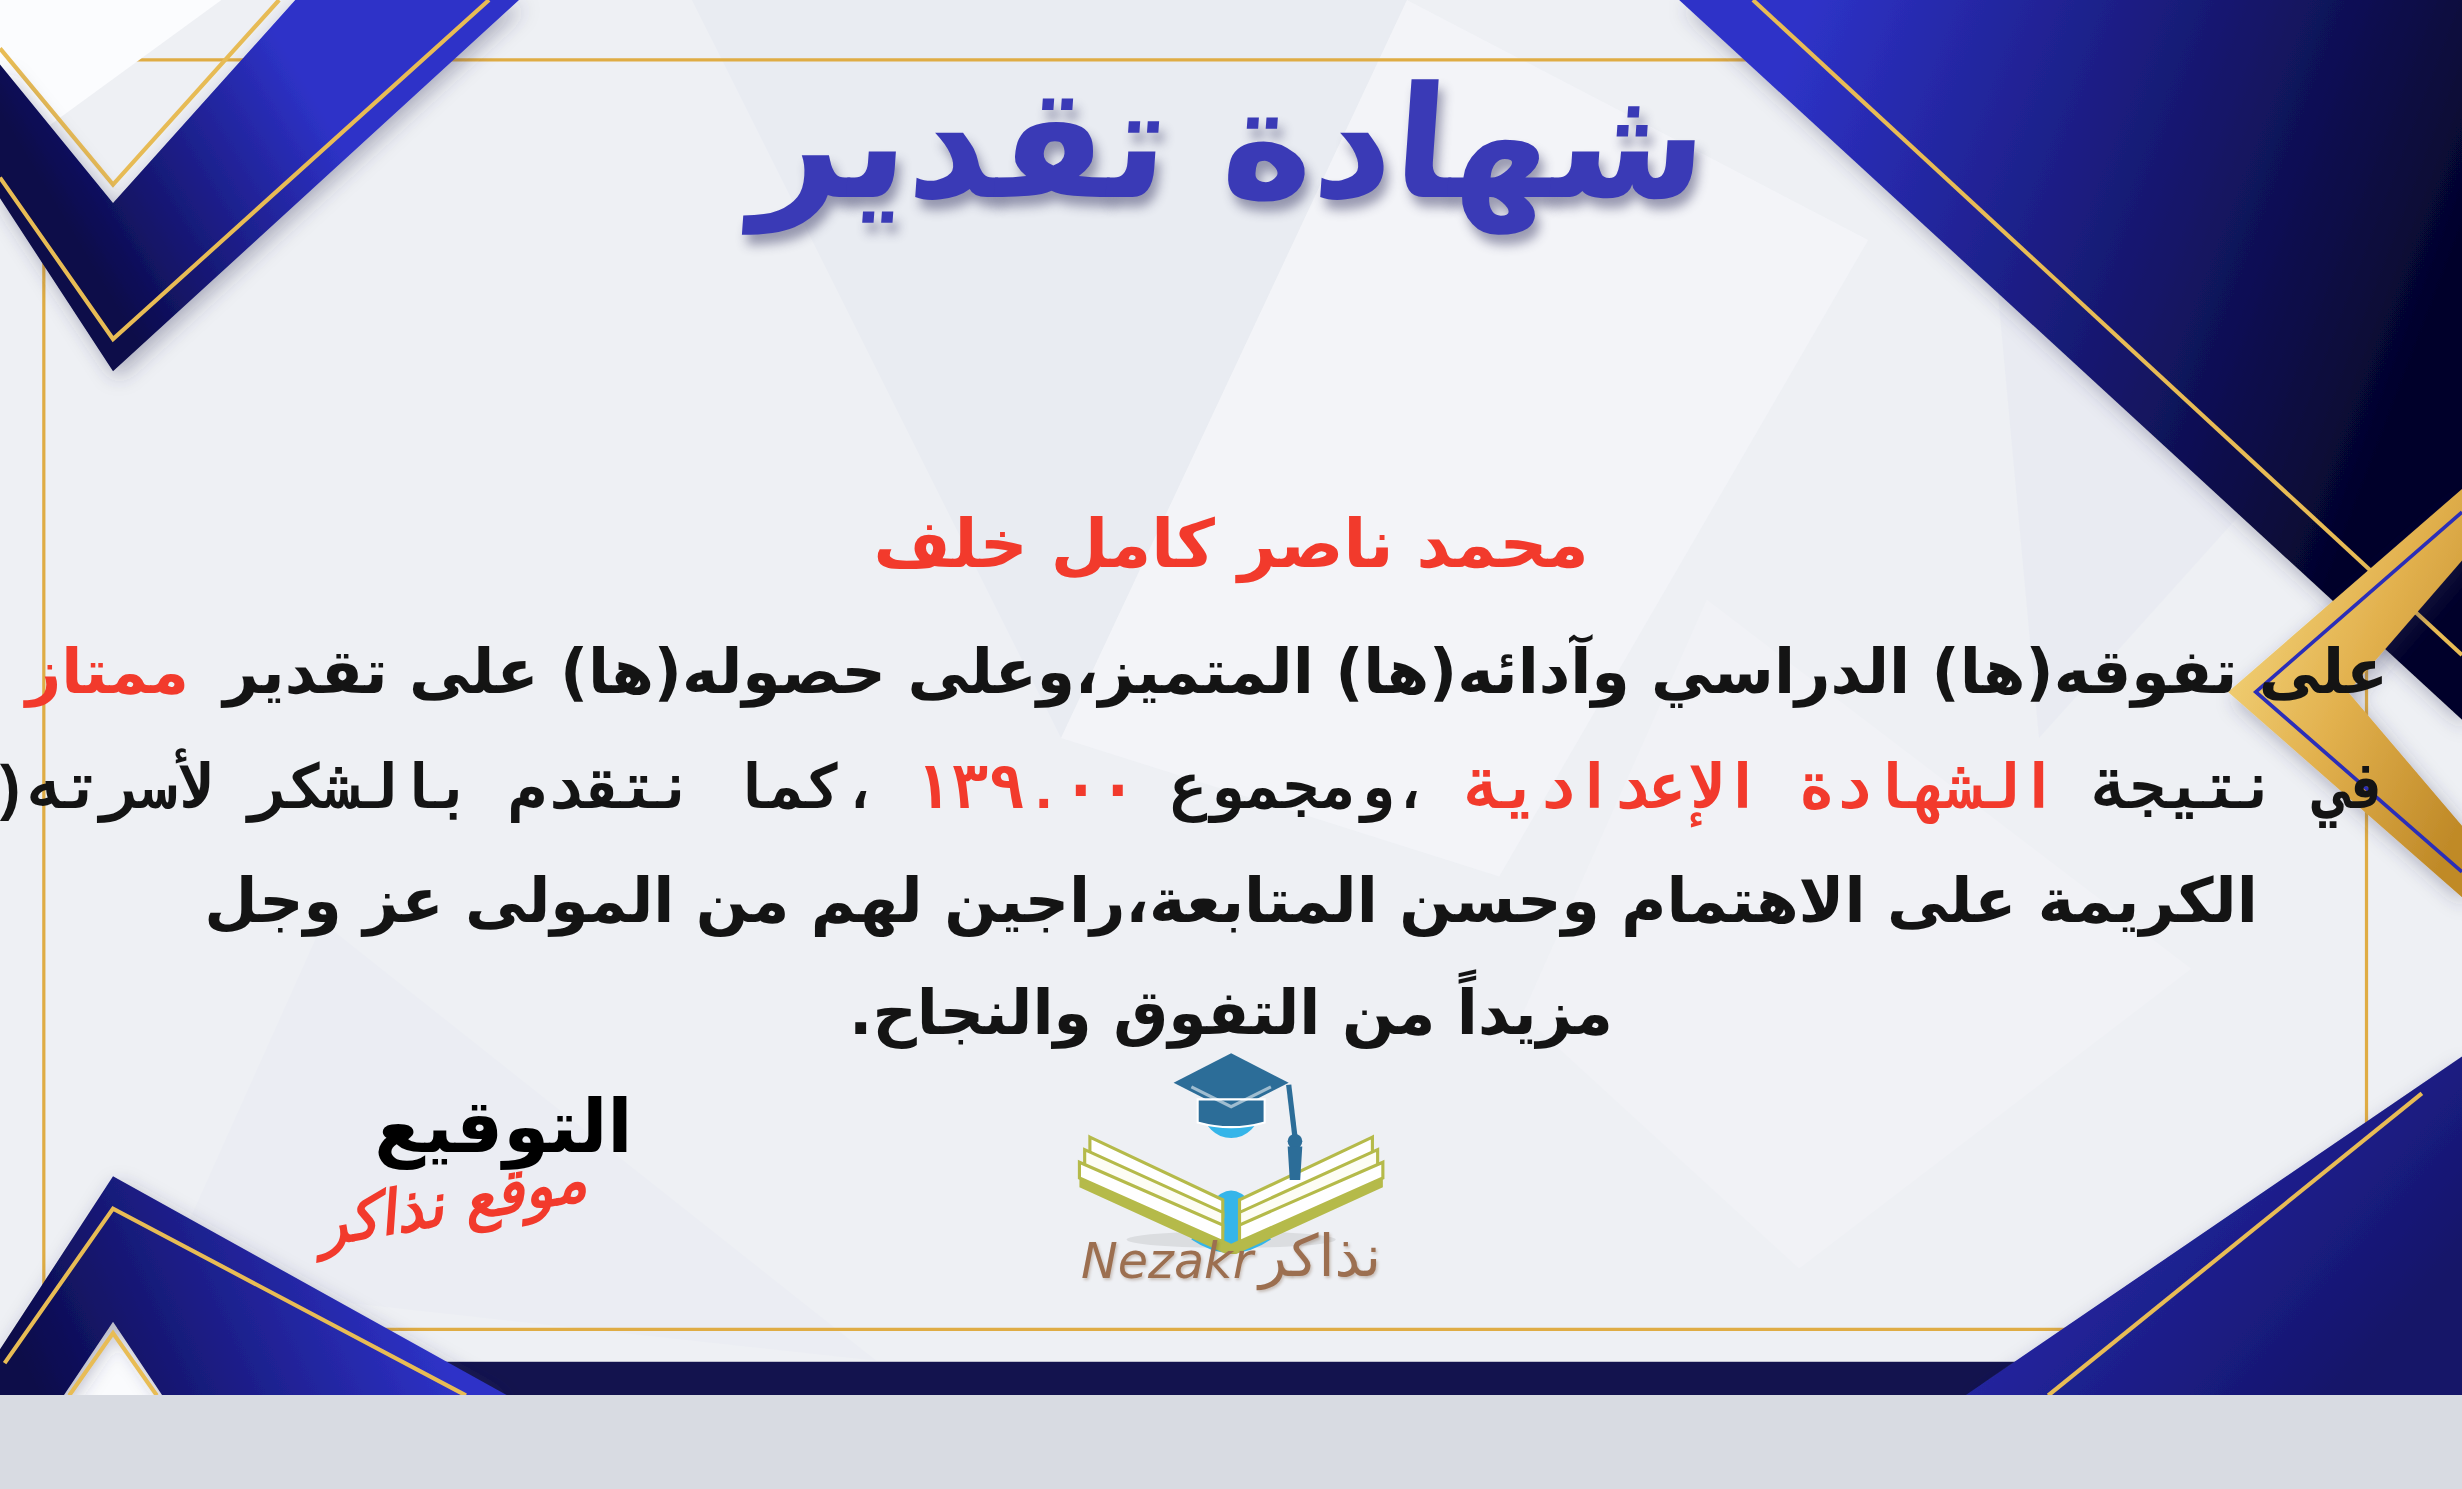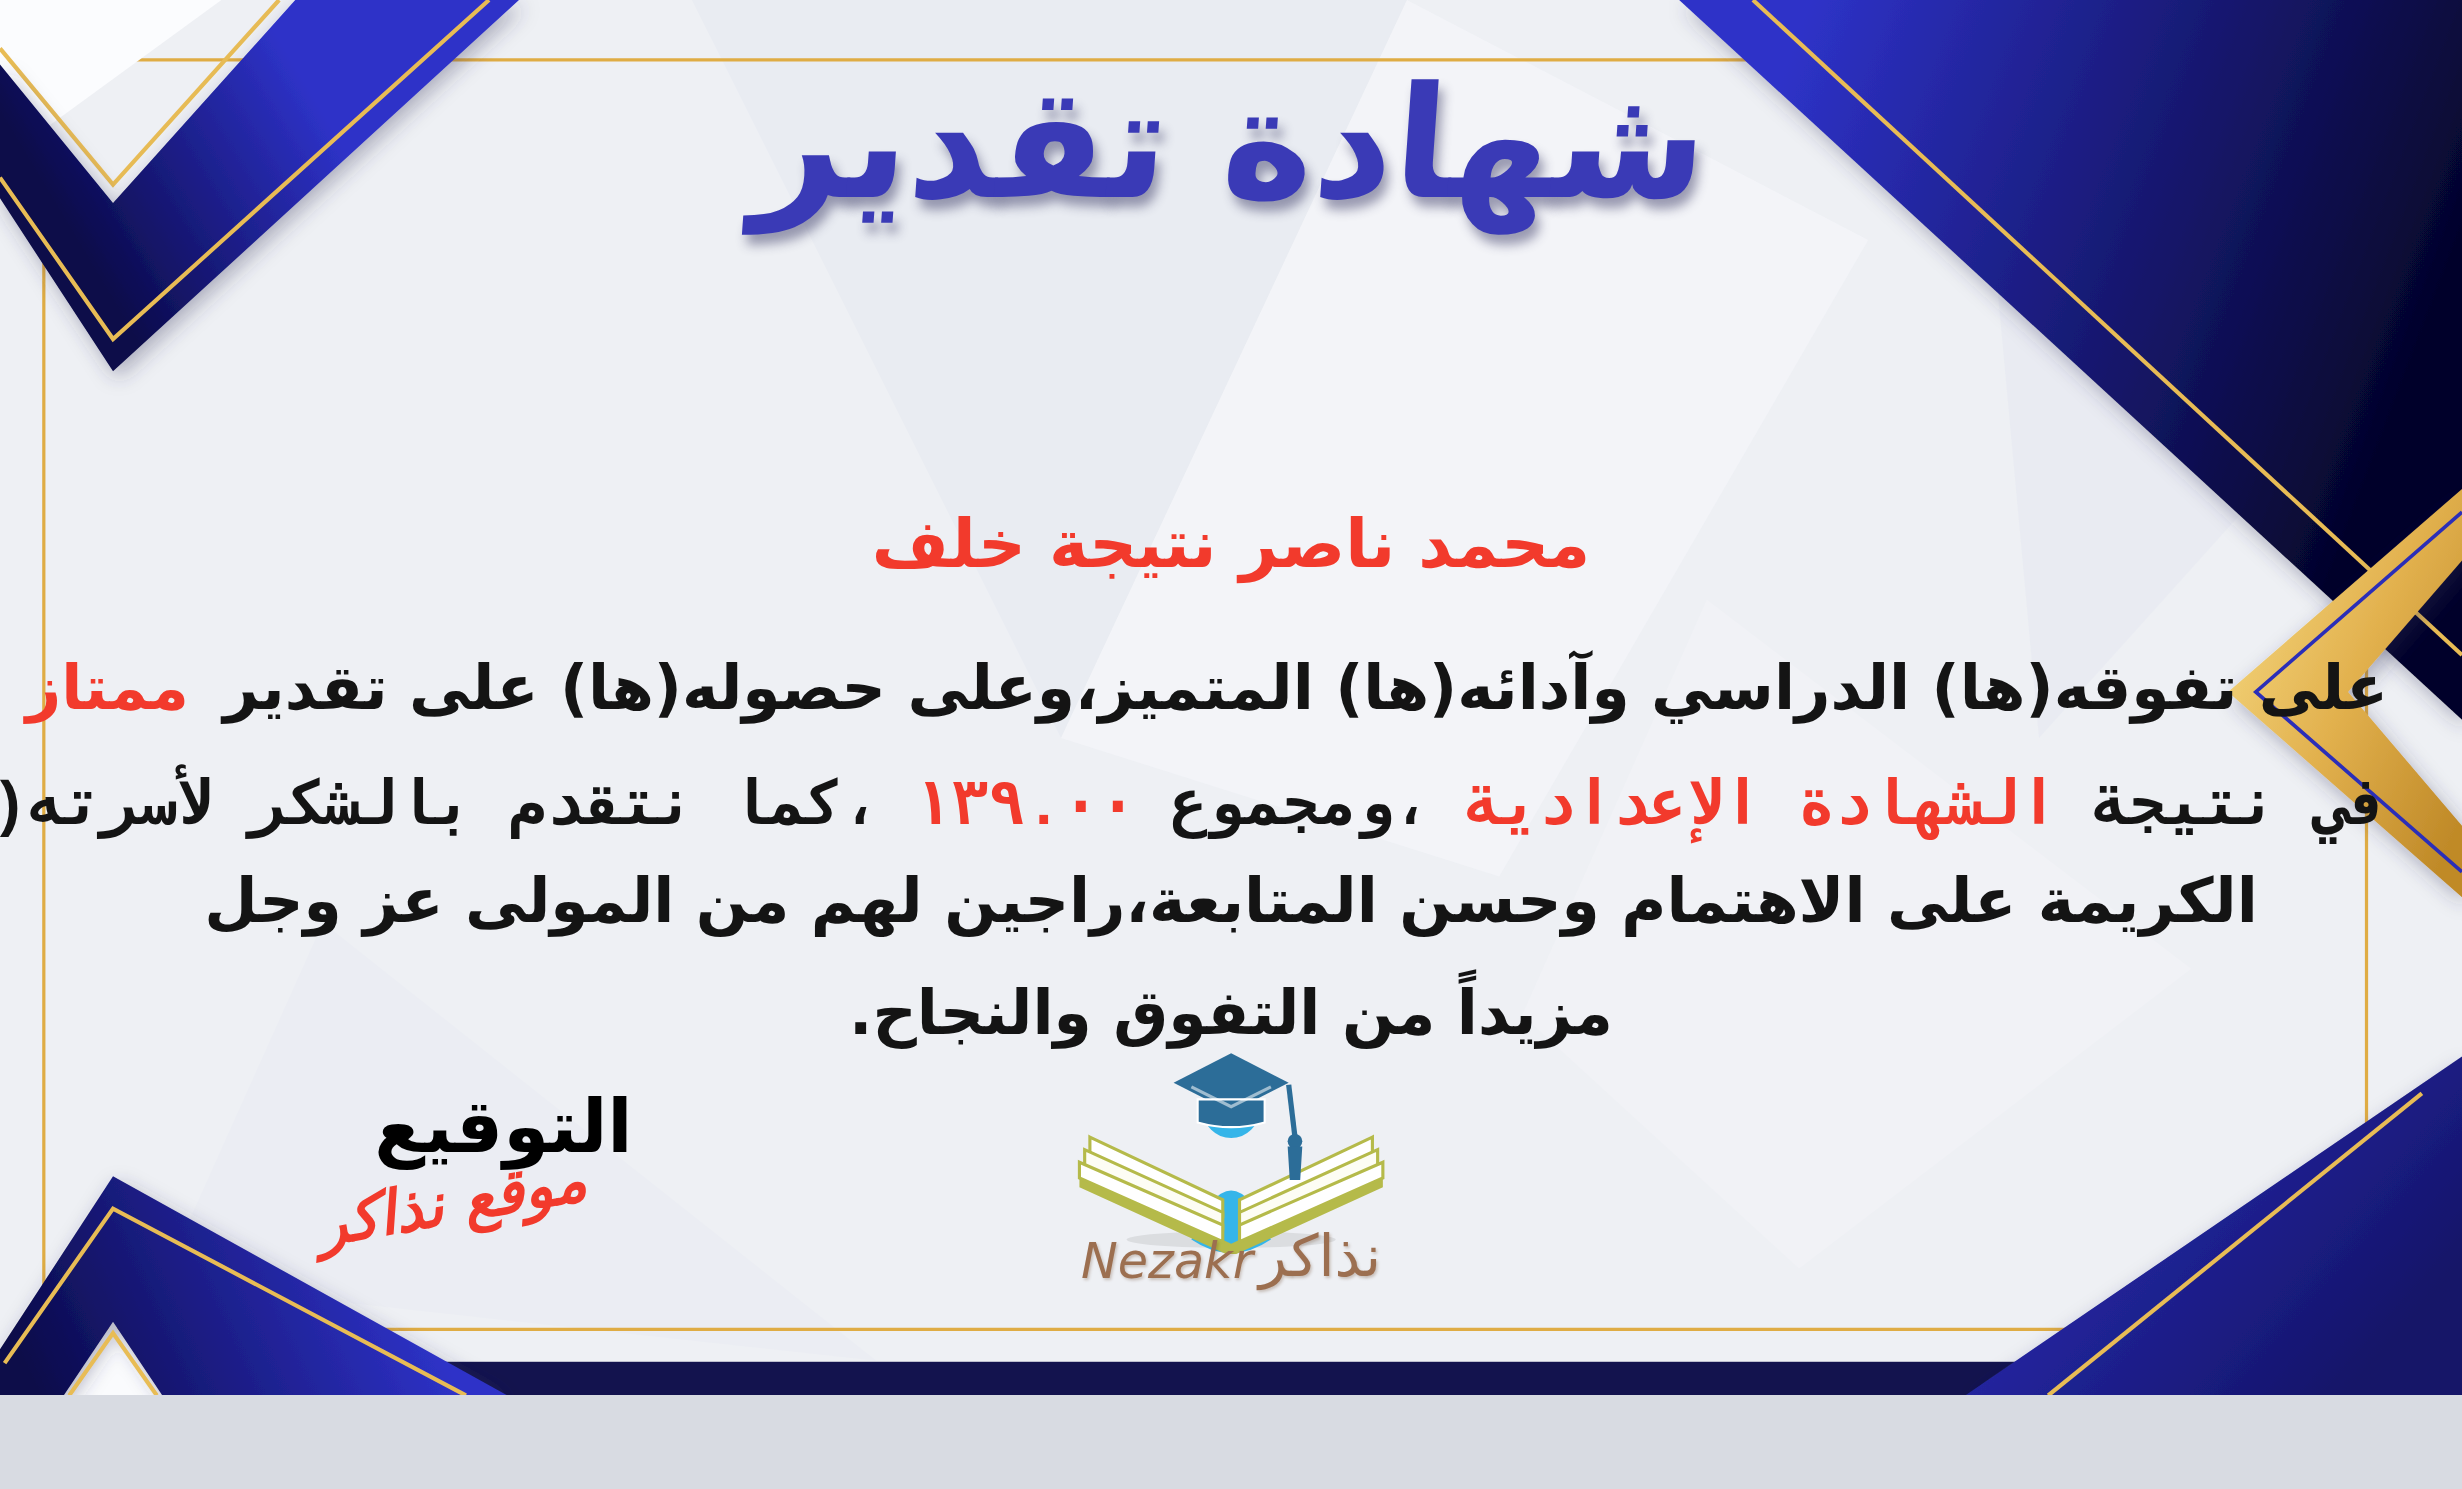--- a/index.html
+++ b/index.html
@@ -26,21 +26,21 @@
     text-align:center;direction:rtl;white-space:nowrap;
     font-size:2.5vw;font-weight:bold;color:#141414;
   }
   .intro{top:28.4%;}
   .student-name{top:36.2%;color:#f23a2c;font-size:2.7vw;}
   .l1{top:45.6%;}
   .l2{top:53.8%;font-family:Liberation Mono, monospace;}
   .l3{top:62.0%;}
   .l4{top:70.0%;}
   .red{color:#f23a2c;}
-  .blank{display:inline-block;margin:16px 1.4vw;}
+  .blank{display:inline-block;margin:0 1.4vw;}
   .sig-label{
     position:absolute;left:15.2%;top:77.6%;margin:0;
     direction:rtl;font-size:3vw;font-weight:bold;color:#000000;
   }
   .sig-value{
     position:absolute;left:12.8%;top:83.6%;margin:0;
     direction:rtl;font-size:2.45vw;font-weight:bold;font-style:italic;
     color:#f23a2c;transform:rotate(-10deg);
   }
   .logo{
@@ -133,21 +133,21 @@
       <polygon points="5337,2290 5337,3025 4260,3025" fill="url(#gBR)" filter="url(#ds)"></polygon>
       <polyline points="5250,2370 4440,3025" fill="none" stroke="#e8bc55" stroke-width="9"></polyline>
     </g>
   </svg>
 
   <div class="content">
 
     <h1 class="title">شهادة تقدير</h1>
 
 
-    <p class="bline student-name">محمد ناصر نتيجة خلف</p>
+    <p class="bline student-name">محمد ناصر كامل خلف</p>
 
     <p class="bline l1"><span>على تفوقه(ها) الدراسي وآدائه(ها) المتميز،وعلى حصوله(ها) على تقدير</span><span class="red blank">ممتاز</span></p>
 
     <p class="bline l2"><span>في نتيجة</span><span class="red blank">الشهادة الإعدادية</span><span>،ومجموع</span><span class="red blank">١٣٩.٠٠</span><span>،كما نتقدم بالشكر لأسرته(ها)</span></p>
 
     <p class="bline l3">الكريمة على الاهتمام وحسن المتابعة،راجين لهم من المولى عز وجل</p>
 
     <p class="bline l4">مزيداً من التفوق والنجاح.</p>
 
     <p class="sig-label">التوقيع</p>

